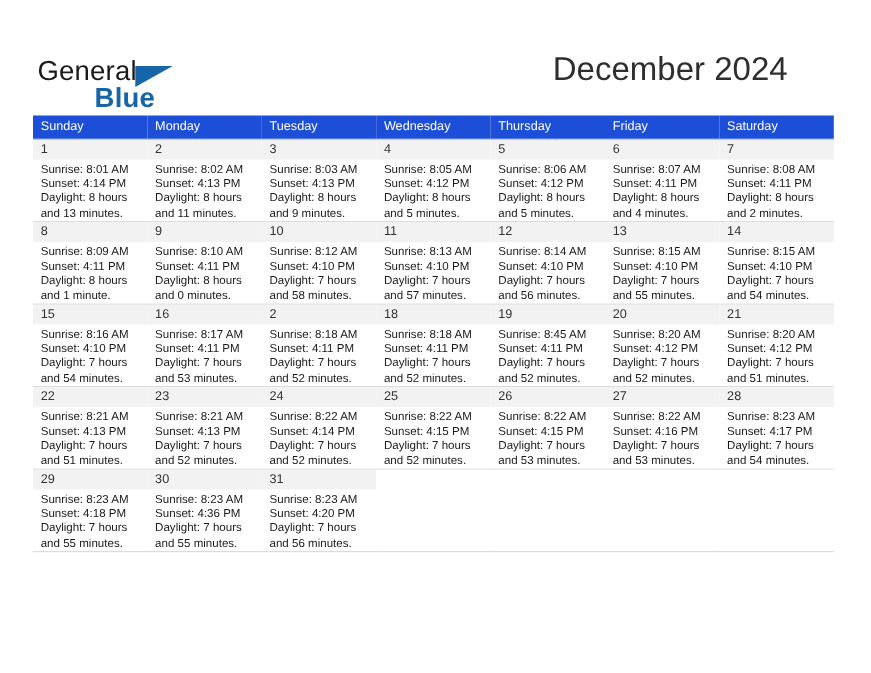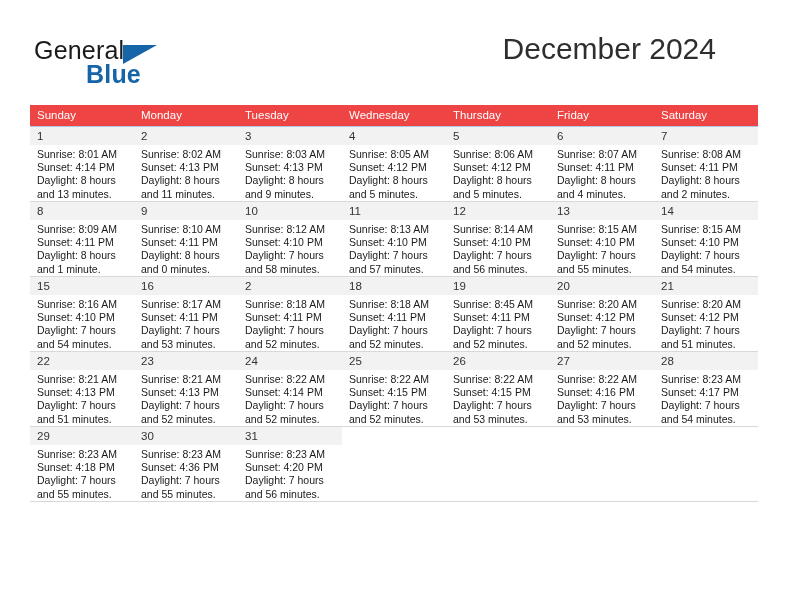--- a/index.html
+++ b/index.html
@@ -18,21 +18,21 @@
     position: relative;
     width: 792px;
     height: 612px;
     box-sizing: border-box;
   }
 
   
   .header {
     position: absolute;
     left: 0;
-    top: 0;
+    top: 15px;
     width: 752px;
     height: 104px;
   }
   .logo {
     position: absolute;
     left: 34px;
     top: 36px;
     width: 220px;
     height: 56px;
   }
@@ -90,21 +90,21 @@
   
   .calendar {
     position: absolute;
     left: 30px;
     top: 105px;
     width: 728px;
     border-collapse: collapse;
     table-layout: fixed;
   }
   .calendar th {
-    background: #ef4444;
+    background: #1d4ed8;
     color: #ffffff;
     font-size: 11.5px;
     font-weight: normal;
     text-align: left;
     padding: 4px 0 5px 7px;
     height: 12px;
     border: none;
   }
   .calendar td {
     width: 104px;

